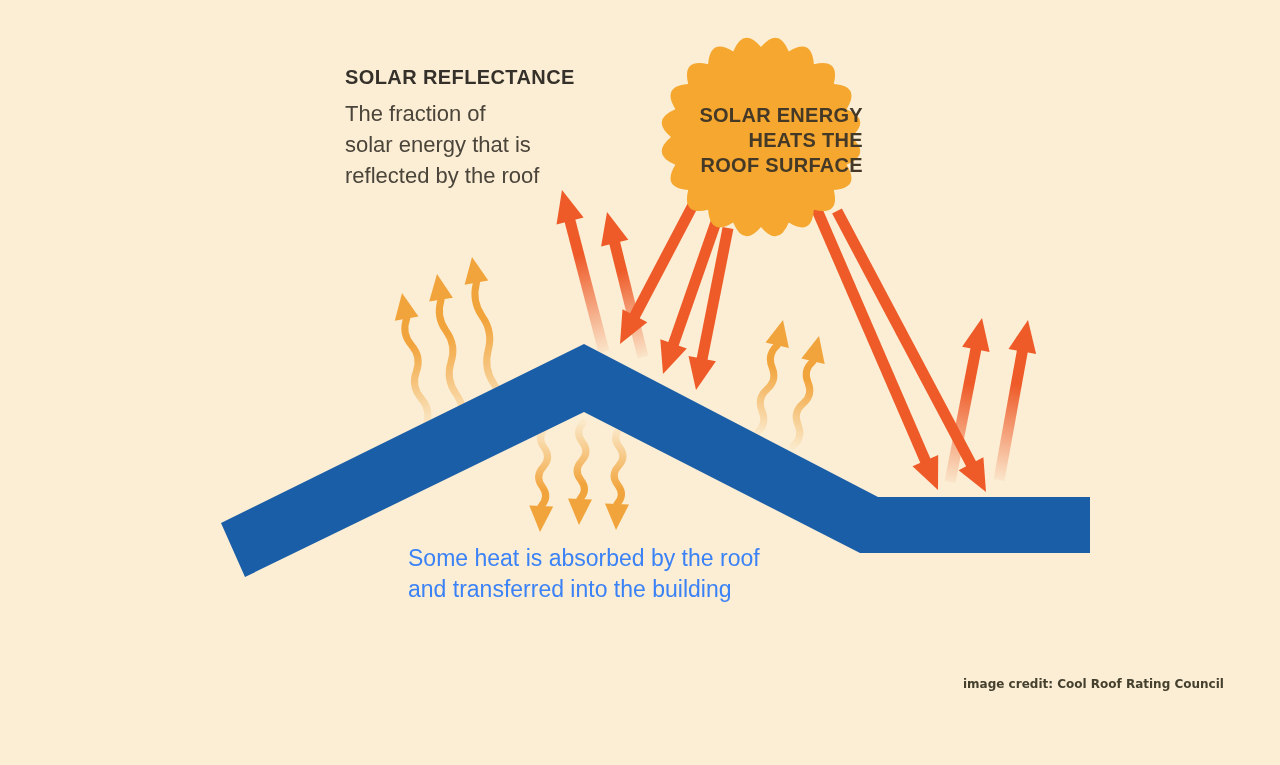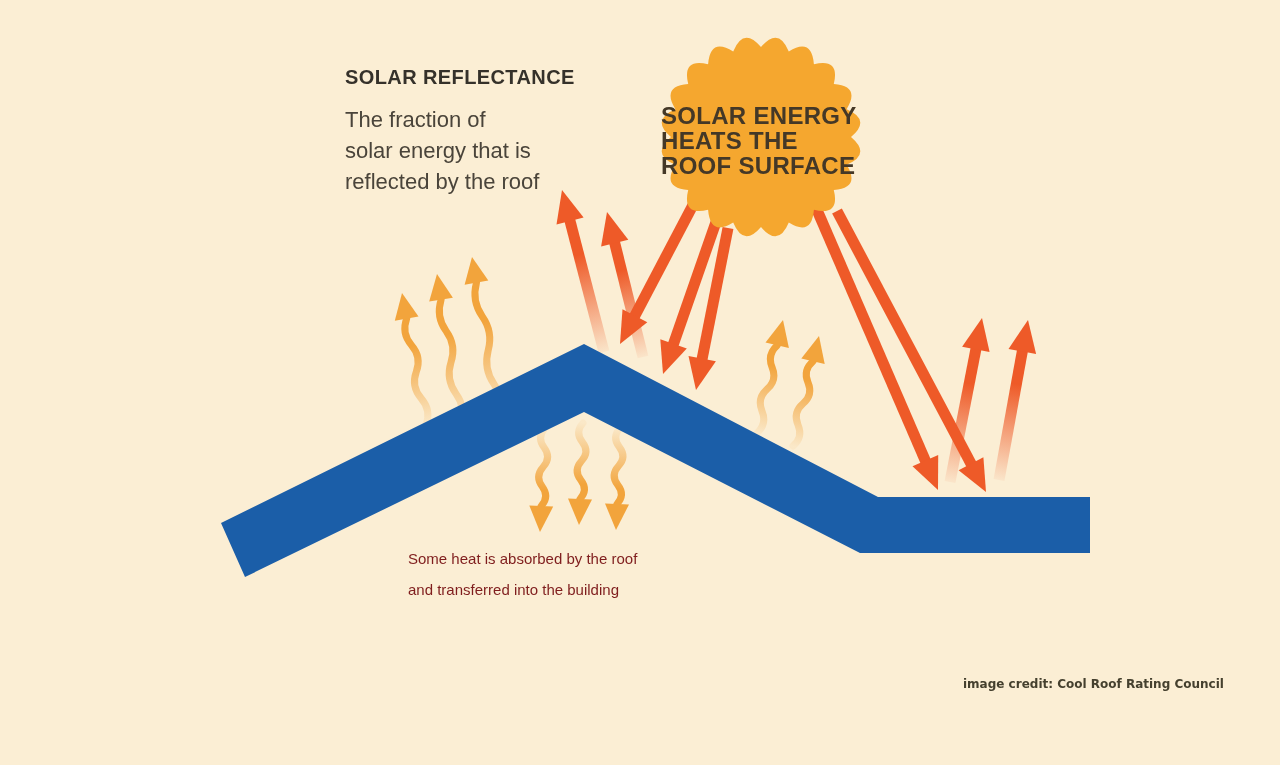--- a/index.html
+++ b/index.html
@@ -1,26 +1,26 @@
 <!DOCTYPE html>
 <html><head>
 <meta charset="utf-8">
 <style>
   html,body{margin:0;padding:0;}
   body{width:1280px;height:765px;overflow:hidden;font-family:"Liberation Sans",sans-serif;}
   .stage{position:relative;width:1280px;height:765px;padding-left:10px;}
   #diagram{position:absolute;left:0;top:0;width:1280px;height:765px;display:block;}
   .label{position:absolute;}
   .label .h{font-weight:700;font-size:20px;line-height:26px;color:#35312a;letter-spacing:.4px;white-space:pre-line;}
-  .label .b{font-weight:400;font-size:22px;line-height:31px;color:#4a443a;white-space:pre-line;margin-top:14px;}
+  .label .b{font-weight:400;font-size:22px;line-height:31px;color:#4a443a;white-space:pre-line;margin-top:8px;}
   .solar-reflectance{left:345px;top:64px;}
   .thermal-emittance{left:230px;top:248px;}
-  .sun-label{left:661px;top:103px;width:202px;text-align:left;
-             font-weight:700;font-size:24px;line-height:25px;color:#443827;letter-spacing:.3px;white-space:pre-line;}
-  .absorbed{left:408px;top:543px;font-size:15px;line-height:31px;color:#7f1d1d;white-space:pre-line;}
+  .sun-label{left:661px;top:103px;width:202px;text-align:right;
+             font-weight:700;font-size:20px;line-height:25px;color:#443827;letter-spacing:.3px;white-space:pre-line;}
+  .absorbed{left:408px;top:543px;font-size:23px;line-height:31px;color:#3b82f6;white-space:pre-line;}
   .credit{left:963px;top:677px;font-family:"DejaVu Sans",sans-serif;font-size:12px;color:#45402e;font-weight:bold;}
 </style>
 </head>
 <body>
 
 <div class="stage">
 
   <svg id="diagram" viewBox="0 0 1280 765" xmlns="http://www.w3.org/2000/svg">
     <defs id="defs">
         <linearGradient id="g1" x1="604" y1="352" x2="562" y2="190" gradientUnits="userSpaceOnUse">

